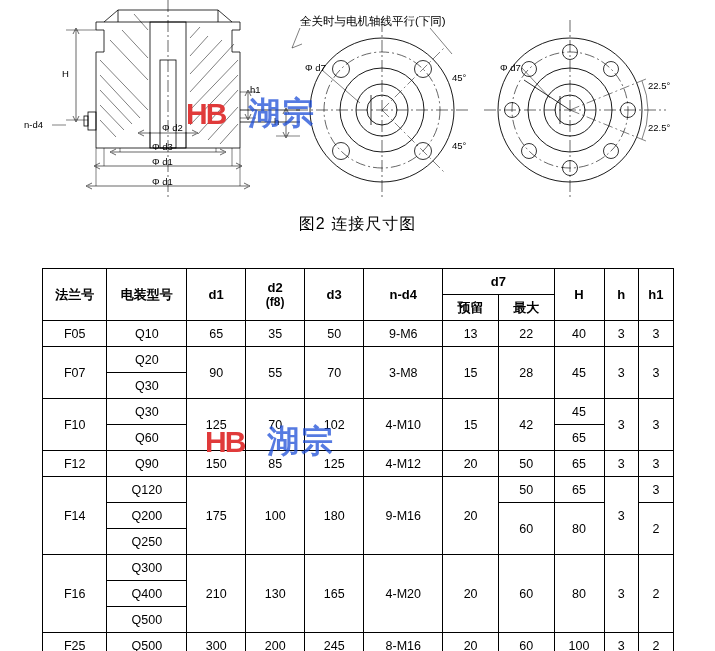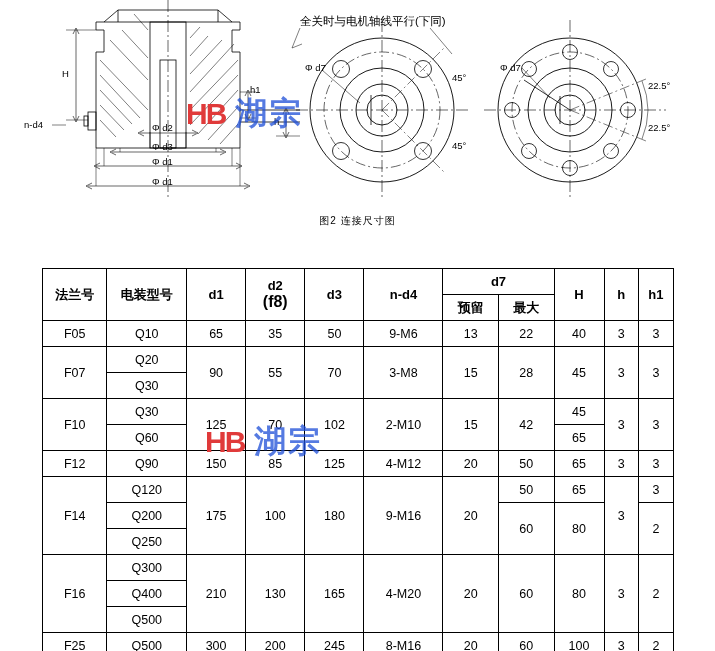--- a/index.html
+++ b/index.html
@@ -13,21 +13,21 @@
   }
   .drawing{
     position:absolute;
     left:0;top:0;
     width:715px;height:245px;
   }
   .fig-caption{
     position:absolute;
     top:214px;left:0;width:715px;
     text-align:center;
-    font-size:10px;
+    font-size:16px;
     letter-spacing:1px;
   }
   .note-top{
     position:absolute;
     top:14px;left:300px;
     font-size:11.5px;
     white-space:nowrap;
   }
   .lbl{
     position:absolute;
@@ -64,33 +64,33 @@
     text-align:center;
     vertical-align:middle;
     padding:2px 1px;
     font-weight:normal;
     background:transparent;
   }
   table.spec th{
     font-weight:bold;
     font-size:13px;
   }
-  .sub{font-size:16px;}
+  .sub{font-size:12px;}
   .rowh{height:26px;}
   .wm2{
     position:absolute;
     top:420px;left:205px;
     z-index:5;
   }
   .wm1{
     position:absolute;
     top:92px;left:186px;
     z-index:5;
   }
-  .wmrow{display:flex;align-items:center;gap:10px;}
+  .wmrow{display:flex;align-items:center;gap:23px;}
 </style>
 </head>
 <body>
 
 <div class="drawing">
 
   <svg width="715" height="215" viewBox="0 0 715 215">
     <g stroke="#000" fill="none" stroke-width="0.8">
 
       <path d="M96,22 L240,22 L240,30 L232,30 L232,52 L240,52 L240,148 L96,148 L96,52 L104,52 L104,30 L96,30 Z" stroke="#000"></path>
@@ -223,21 +223,21 @@
     </g>
   </svg>
 
   
   <div class="note-top">全关时与电机轴线平行(下同)</div>
 
   <div class="lbl" style="left:62px;top:68px;">H</div>
   <div class="lbl" style="left:250px;top:84px;">h1</div>
   <div class="lbl" style="left:274px;top:116px;">h</div>
   <div class="lbl" style="left:24px;top:119px;">n-d4</div>
-  <div class="lbl" style="left:152px;top:122px;">Φ d2</div>
+  <div class="lbl" style="left:162px;top:122px;">Φ d2</div>
   <div class="lbl" style="left:152px;top:141px;">Φ d3</div>
   <div class="lbl" style="left:152px;top:156px;">Φ d1</div>
   <div class="lbl" style="left:152px;top:176px;">Φ d1</div>
 
   <div class="lbl" style="left:305px;top:62px;">Φ d7</div>
   <div class="lbl" style="left:452px;top:72px;">45°</div>
   <div class="lbl" style="left:452px;top:140px;">45°</div>
 
   <div class="lbl" style="left:500px;top:62px;">Φ d7</div>
   <div class="lbl" style="left:648px;top:80px;">22.5°</div>
@@ -315,21 +315,21 @@
     <tr class="rowh">
       <td>Q30</td>
     </tr>
 
     <tr class="rowh">
       <td rowspan="2">F10</td>
       <td>Q30</td>
       <td rowspan="2">125</td>
       <td rowspan="2">70</td>
       <td rowspan="2">102</td>
-      <td rowspan="2">2-M10</td>
+      <td rowspan="2">4-M10</td>
       <td rowspan="2">15</td>
       <td rowspan="2">42</td>
       <td>45</td>
       <td rowspan="2">3</td>
       <td rowspan="2">3</td>
     </tr>
     <tr class="rowh">
       <td>Q60</td>
       <td>65</td>
     </tr>

